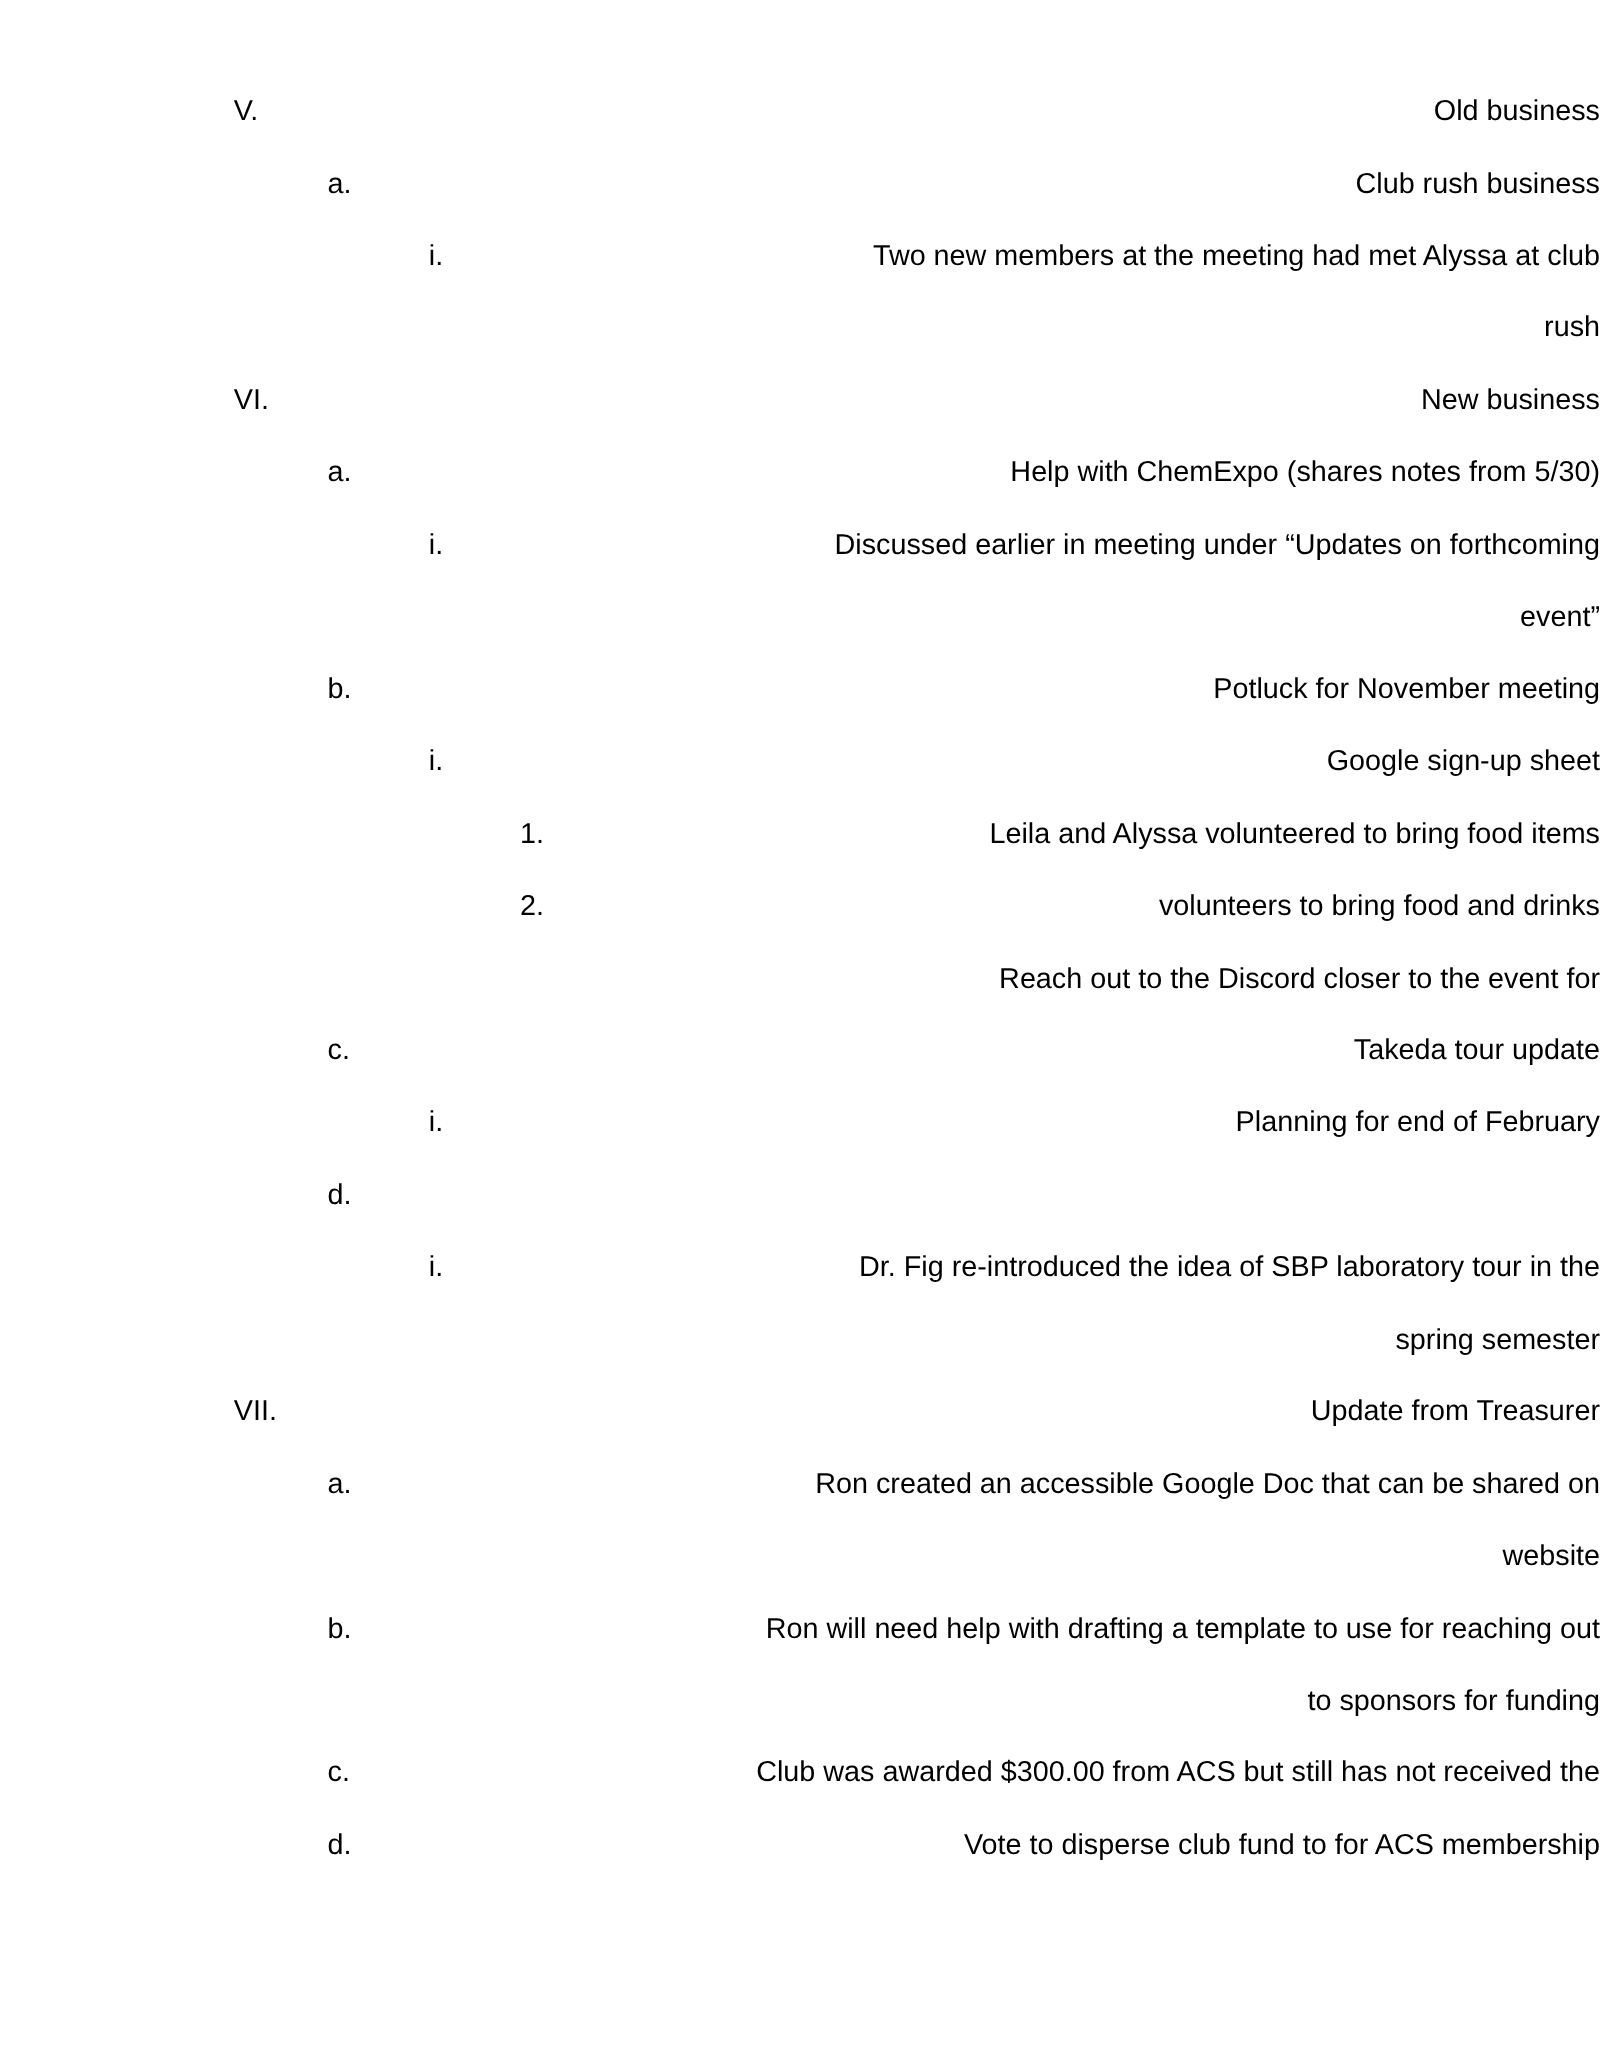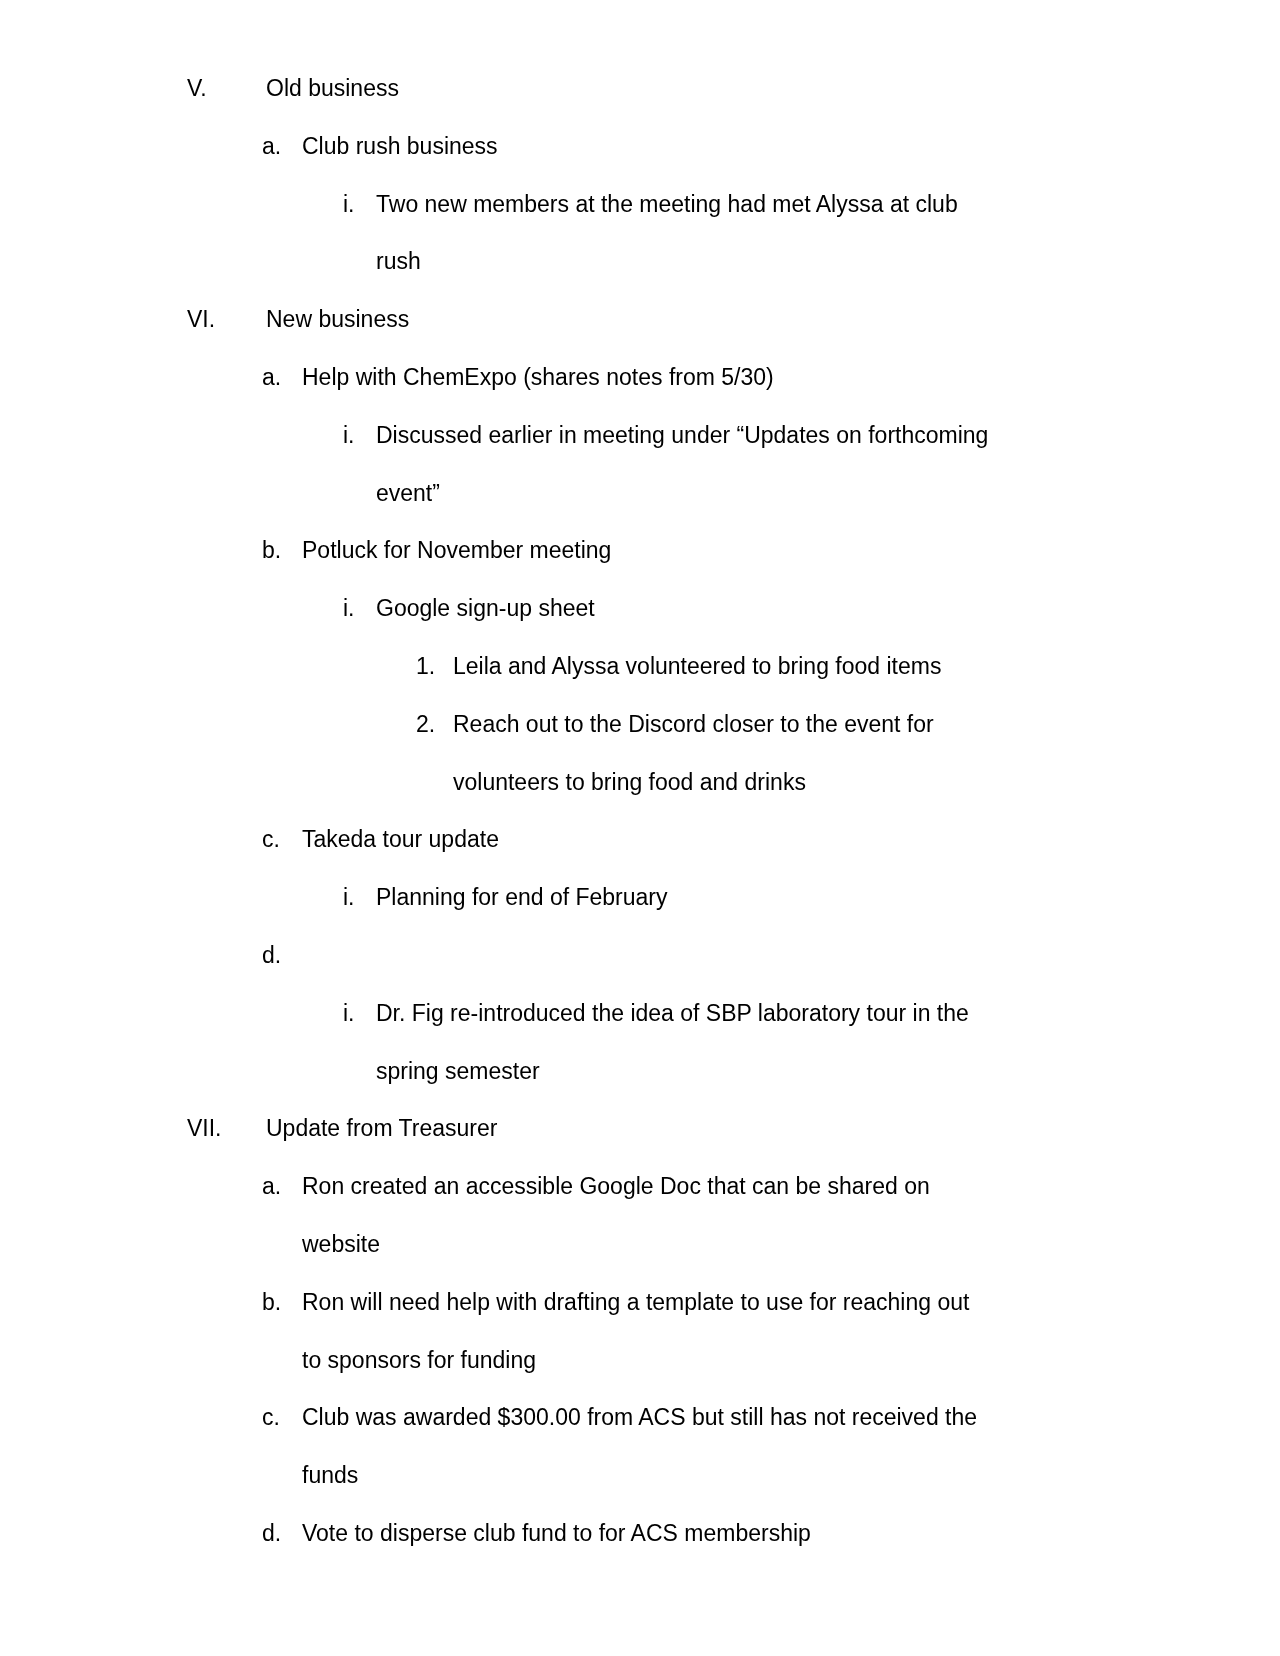--- a/index.html
+++ b/index.html
@@ -26,20 +26,21 @@
     align-items: flex-start;
     box-sizing: border-box;
   }
   .marker {
     flex: 0 0 auto;
     white-space: nowrap;
   }
   .text {
     flex: 1 1 auto;
     min-width: 0;
+    text-align: right;
   }
   .line {
     white-space: nowrap;
   }
   .level-1 { padding-left: 187px; }
   .level-1 .marker { width: 79px; }
   .level-2 { padding-left: 262px; }
   .level-2 .marker { width: 40px; }
   .level-3 { padding-left: 343px; }
   .level-3 .marker { width: 33px; }
@@ -103,22 +104,22 @@
       </div>
       <div class="row level-4">
         <span class="marker">1.</span>
         <div class="text">
           <div class="line">Leila and Alyssa volunteered to bring food items</div>
         </div>
       </div>
       <div class="row level-4">
         <span class="marker">2.</span>
         <div class="text">
+          <div class="line">volunteers to bring food and drinks</div>
           <div class="line">Reach out to the Discord closer to the event for</div>
-          <div class="line">volunteers to bring food and drinks</div>
         </div>
       </div>
       <div class="row level-2">
         <span class="marker">c.</span>
         <div class="text">
           <div class="line">Takeda tour update</div>
         </div>
       </div>
       <div class="row level-3">
         <span class="marker">i.</span>
@@ -153,21 +154,20 @@
         <span class="marker">b.</span>
         <div class="text">
           <div class="line">Ron will need help with drafting a template to use for reaching out</div>
           <div class="line">to sponsors for funding</div>
         </div>
       </div>
       <div class="row level-2">
         <span class="marker">c.</span>
         <div class="text">
           <div class="line">Club was awarded $300.00 from ACS but still has not received the</div>
-          <div class="line">funds</div>
         </div>
       </div>
       <div class="row level-2">
         <span class="marker">d.</span>
         <div class="text">
           <div class="line">Vote to disperse club fund to for ACS membership</div>
         </div>
       </div>
     </div>
 </div>

